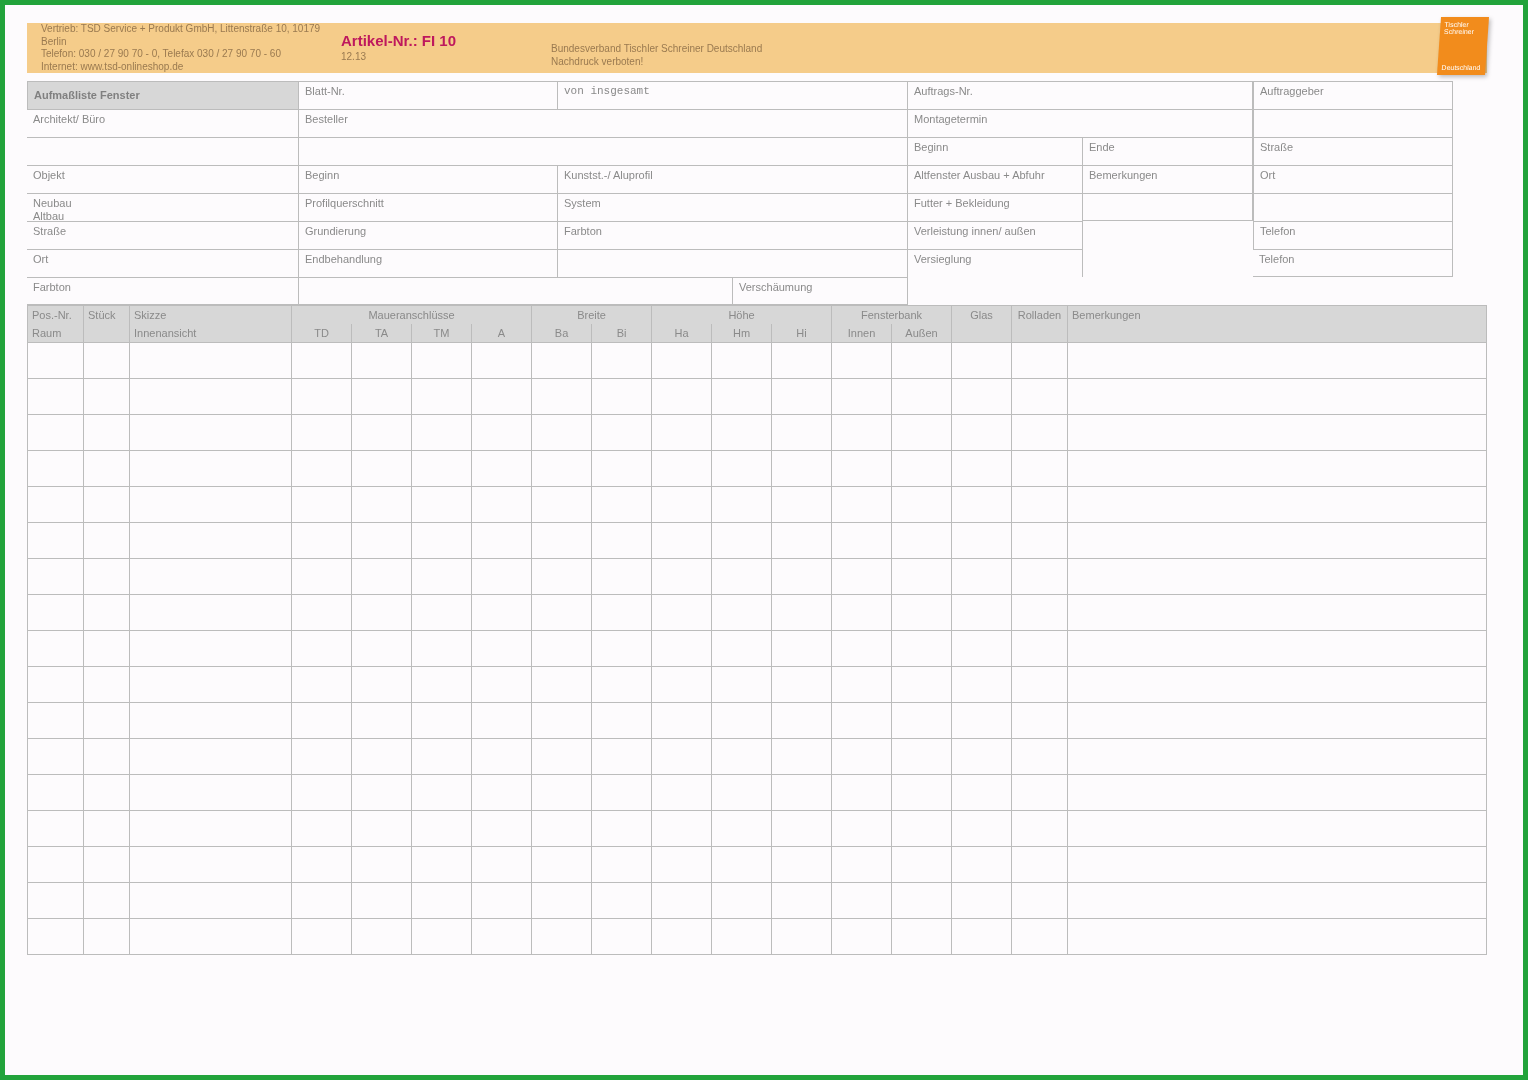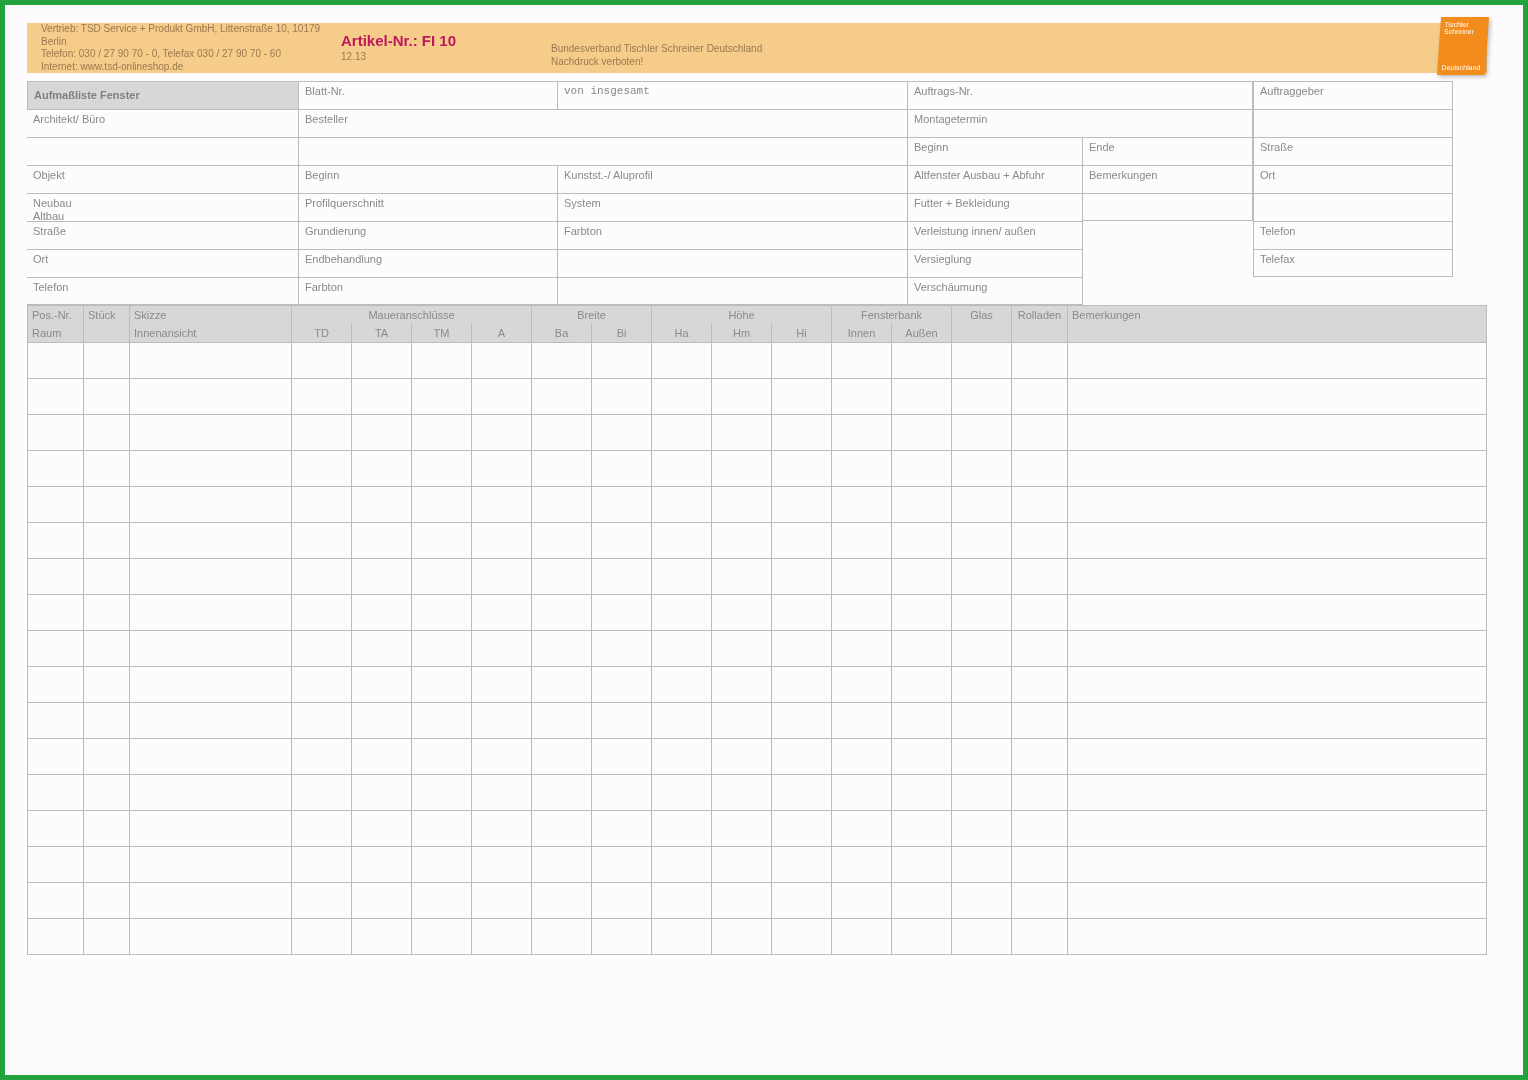--- a/index.html
+++ b/index.html
@@ -167,21 +167,20 @@
     <div class="cell">Grundierung</div>
     <div class="cell" style="grid-column: span 2;">Farbton</div>
     <div class="cell">Verleistung innen/ außen</div>
 
     <div class="cell row-first-cell">Telefon</div>
     <div class="cell">Ort</div>
     <div class="cell">Endbehandlung</div>
     <div class="cell" style="grid-column: span 2;"></div>
     <div class="cell">Versieglung</div>
 
-    <div class="cell row-first-cell" style="border-bottom:1px solid #bcbcbc;">Telefax</div>
     <div class="cell" style="border-bottom:1px solid #bcbcbc;">Telefon</div>
     <div class="cell" style="border-bottom:1px solid #bcbcbc;">Farbton</div>
     <div class="cell" style="grid-column: span 2; border-bottom:1px solid #bcbcbc;"></div>
     <div class="cell" style="border-bottom:1px solid #bcbcbc;">Verschäumung</div>
   </div>
 
   <table class="main-table">
     <colgroup>
       <col class="col-pos">
         <col class="col-stk">

